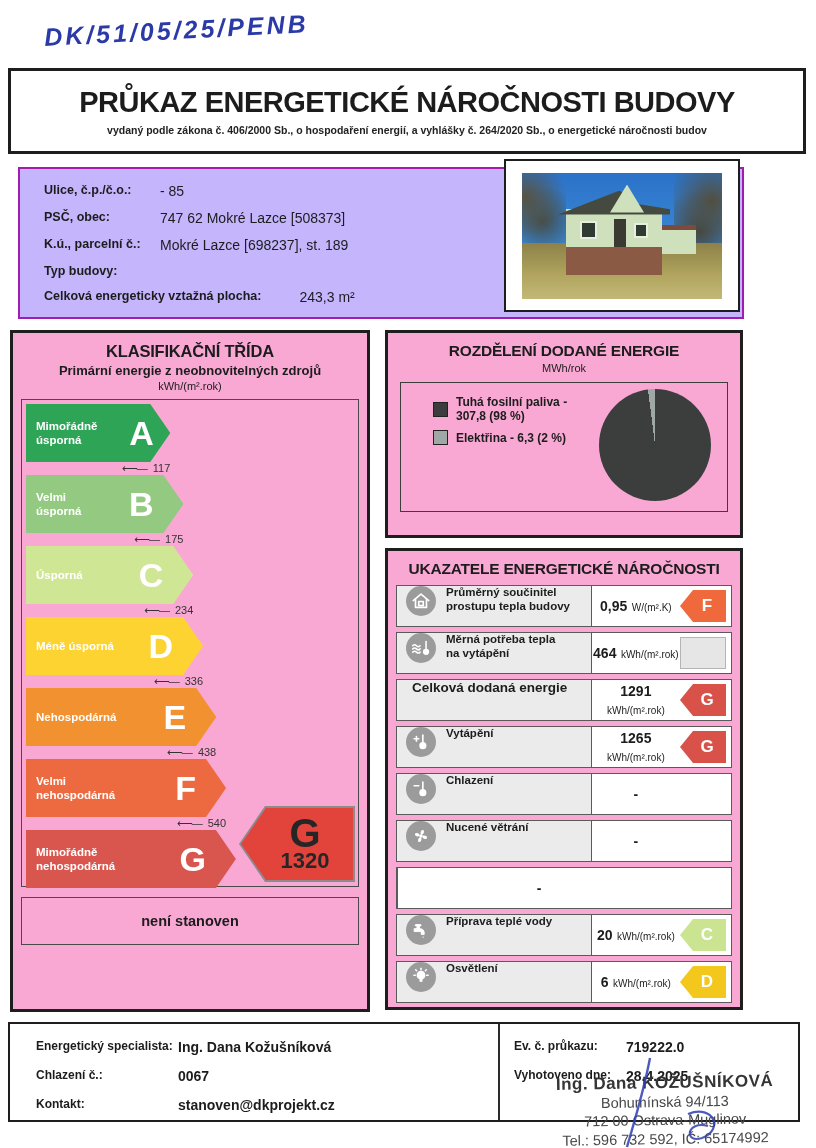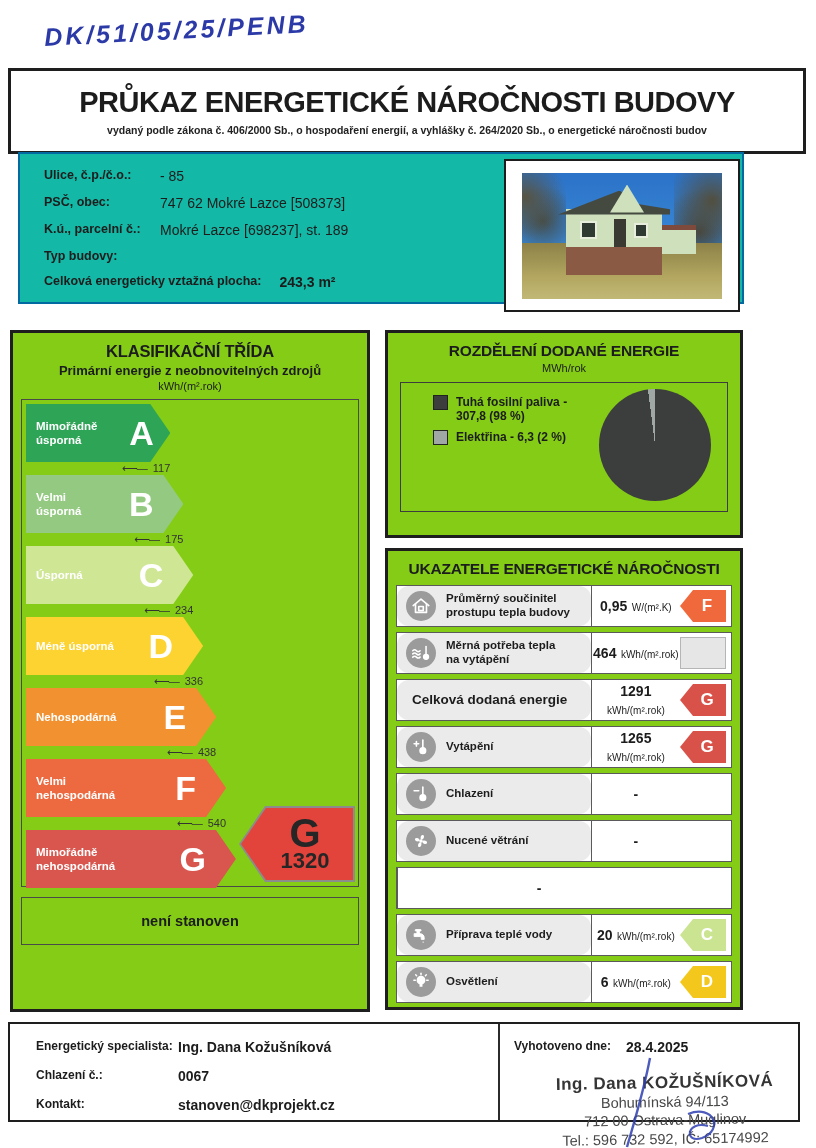--- a/index.html
+++ b/index.html
@@ -10,27 +10,27 @@
   .handwritten{position:absolute;left:44px;top:16px;font-size:25px;color:#2c3aa8;
     font-style:italic;font-weight:bold;letter-spacing:3px;transform:rotate(-3deg);}
 
   
   .title-box{position:absolute;left:8px;top:68px;width:792px;height:80px;border:3px solid #1e1e1e;
     display:flex;flex-direction:column;justify-content:center;align-items:center;background:#fff;}
   .title-box .title{font-size:29px;font-weight:bold;letter-spacing:-.5px;}
   .title-box .subtitle{font-size:10.5px;font-weight:bold;margin-top:5px;color:#222;}
 
   
-  .info-box{position:absolute;left:18px;top:152px;width:722px;height:148px;border:2px solid #0369a1;background:#14b8a6;}
+  .info-box{position:absolute;left:18px;top:167px;width:722px;height:148px;border:2px solid #a21caf;background:#c4b5fd;}
   .info-fields{padding:14px 0 0 24px;}
   .info-row{display:flex;margin-bottom:11px;font-size:12.5px;}
   .info-row .lbl{font-weight:bold;min-width:108px;padding-right:8px;}
   .info-row.wide .lbl{min-width:0;margin-right:10px;}
   .info-row .val{font-weight:normal;}
-  .info-row.wide .val{font-weight:bold;}
+  .info-row.wide .val{font-weight:normal;margin-left:20px;}
 
   
   .photo-frame{position:absolute;left:504px;top:159px;width:236px;height:153px;border:2.5px solid #1d1d1d;
     background:#fff;box-sizing:border-box;display:flex;align-items:center;justify-content:center;}
   .photo{position:relative;width:200px;height:126px;overflow:hidden;background:linear-gradient(#2b72c8,#3e8ed8 70%,#5fa4de);}
   .ground{position:absolute;left:0;bottom:0;width:100%;height:44%;
     background:linear-gradient(#8d8148,#b2a660 60%,#c2b876);}
   .treeL{position:absolute;left:-14px;top:0;width:58px;height:80px;background:
     radial-gradient(circle at 30% 30%,rgba(90,80,55,.9),rgba(90,80,55,0) 60%),
     radial-gradient(circle at 60% 60%,rgba(70,65,45,.8),rgba(70,65,45,0) 60%);}
@@ -42,21 +42,21 @@
   .house-roof{position:absolute;left:36px;top:18px;width:112px;height:24px;background:#454a40;
     clip-path:polygon(0 100%,55% 0,70% 55%,100% 78%,100% 100%);}
   .house-gable{position:absolute;left:88px;top:12px;width:34px;height:28px;background:#cfe0bc;
     clip-path:polygon(50% 0,100% 100%,0 100%);}
   .house-door{position:absolute;left:92px;top:46px;width:12px;height:28px;background:#3a3a32;}
   .house-win1{position:absolute;left:58px;top:48px;width:13px;height:14px;background:#2f3a33;border:2px solid #e8eede;}
   .house-win2{position:absolute;left:112px;top:50px;width:10px;height:11px;background:#2f3a33;border:2px solid #e8eede;}
   .house-ext{position:absolute;left:140px;top:52px;width:34px;height:24px;background:#cfe0bc;border-top:5px solid #7e4a3c;}
 
   
-  .panel{position:absolute;border:3px solid #1e1e1e;background:#84cc16;box-sizing:border-box;}
+  .panel{position:absolute;border:3px solid #1e1e1e;background:#f9a8d4;box-sizing:border-box;}
   .panel h2{margin:9px 6px 2px;text-align:center;font-size:16.5px;letter-spacing:-.2px;}
   .panel .psub{text-align:center;font-size:13px;font-weight:bold;margin:0;}
   .panel .punit{text-align:center;font-size:11px;margin:2px 0 0;}
 
   
   .class-panel{left:10px;top:330px;width:360px;height:682px;}
   .scale-box{margin:7px 8px 0;border:1.5px solid #4a4a4a;padding:4px;height:488px;box-sizing:border-box;position:relative;}
   .band{height:58px;color:#fff;display:flex;align-items:center;
     clip-path:polygon(0 0,calc(100% - 20px) 0,100% 50%,calc(100% - 20px) 100%,0 100%);gap:32px;}
   .band .band-label{flex:1;padding-left:10px;font-size:11.5px;font-weight:bold;line-height:1.25;white-space:pre-line;}
@@ -79,31 +79,31 @@
     border-left:15px solid transparent;border-right:15px solid transparent;border-top:12px solid #6d6d6d;}
   .req-head::after{content:"";position:absolute;left:50%;bottom:-10px;transform:translateX(-50%);
     border-left:13px solid transparent;border-right:13px solid transparent;border-top:10px solid #e9e9e9;}
   .req-val{height:46px;display:flex;align-items:center;justify-content:center;font-size:14.5px;font-weight:bold;}
 
   
   .pie-panel{left:385px;top:330px;width:358px;height:208px;}
   .pie-panel h2{font-size:15.5px;}
   .pie-inner{margin:8px 12px 0;border:1.5px solid #3d3d3d;height:128px;display:flex;align-items:flex-start;}
   .legend{padding:12px 0 0 12px;}
-  .legend-item{display:flex;margin-bottom:7px;padding-left:20px;}
+  .legend-item{display:flex;align-items:center;margin-bottom:7px;padding-left:20px;}
   .legend-swatch{width:13px;height:13px;border:1px solid #222;margin-right:8px;flex:none;}
   .legend-label{font-size:12px;font-weight:bold;}
   .pie{width:112px;height:112px;border-radius:50%;margin:6px 16px 0 auto;flex:none;}
 
   
   .ind-panel{left:385px;top:548px;width:358px;height:462px;}
   .ind-panel h2{font-size:15.5px;margin-bottom:7px;}
   .rows{margin:0 8px;}
   .row{display:flex;height:42px;border:1.5px solid #5a5a5a;margin-bottom:5px;box-sizing:border-box;background:#fff;}
-  .cell-label{width:58%;background:#ebebeb;display:flex;align-items:center;padding-left:9px;box-sizing:border-box;border-radius:12px;}
+  .cell-label{width:58%;background:#ebebeb;display:flex;align-items:flex-start;padding-left:9px;box-sizing:border-box;}
   .icon-circle{width:30px;height:30px;border-radius:50%;background:#9b9b9b;margin-right:10px;flex:none;
     display:flex;align-items:center;justify-content:center;}
   .row-label{font-size:11.5px;font-weight:bold;line-height:1.2;white-space:pre-line;}
   .row.no-icon .row-label{font-size:13.5px;padding-left:6px;}
   .cell-value{flex:1;border-left:1.5px solid #5a5a5a;display:flex;align-items:center;}
   .val-wrap{flex:1;text-align:center;}
   .val{font-size:14px;font-weight:bold;}
   .unit{font-size:10px;}
   .class-arrow{width:46px;height:32px;margin-right:5px;flex:none;color:#fff;font-size:17px;font-weight:bold;
     display:flex;align-items:center;justify-content:center;padding-left:8px;box-sizing:border-box;
@@ -422,20 +422,24 @@
         <span class="lbl">Chlazení č.:</span>
           <span class="val">0067</span>
       </div>
       <div class="f-row">
         <span class="lbl">Kontakt:</span>
           <span class="val">stanoven@dkprojekt.cz</span>
       </div>
     </div>
     <div class="f-right">
       <div class="f-row">
+        <span class="lbl">Ev. č. průkazu:</span>
+          <span class="val">719222.0</span>
+      </div>
+      <div class="f-row">
         <span class="lbl">Vyhotoveno dne:</span>
           <span class="val">28.4.2025</span>
       </div>
     </div>
   </div>
 
   <div class="stamp">
     <div class="s1">Ing. Dana KOŽUŠNÍKOVÁ</div>
     <div class="s2">Bohumínská 94/113</div>
     <div class="s3">712 00  Ostrava-Muglinov</div>

